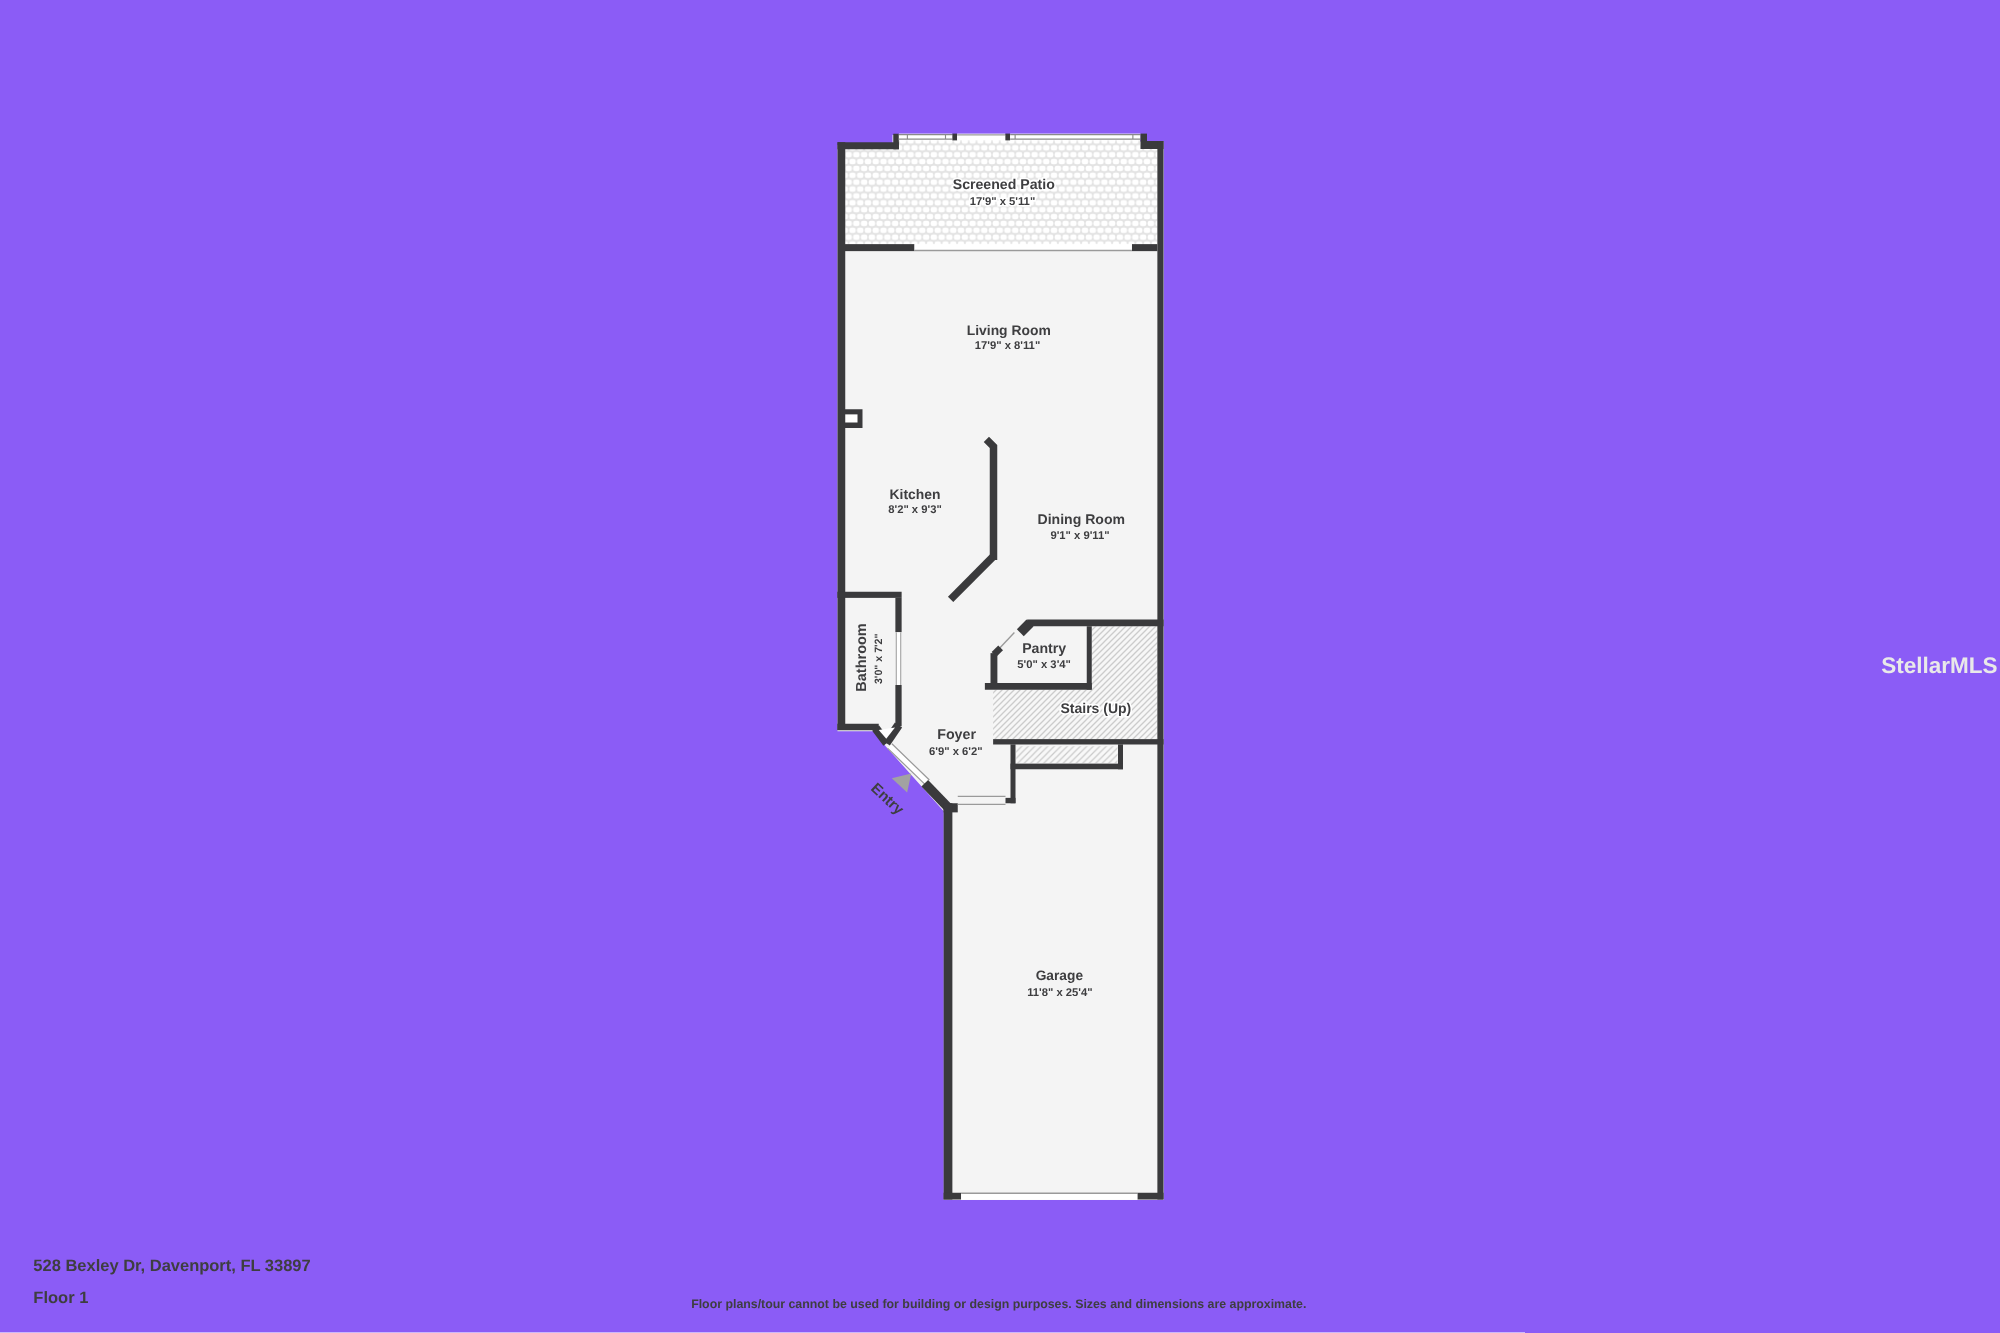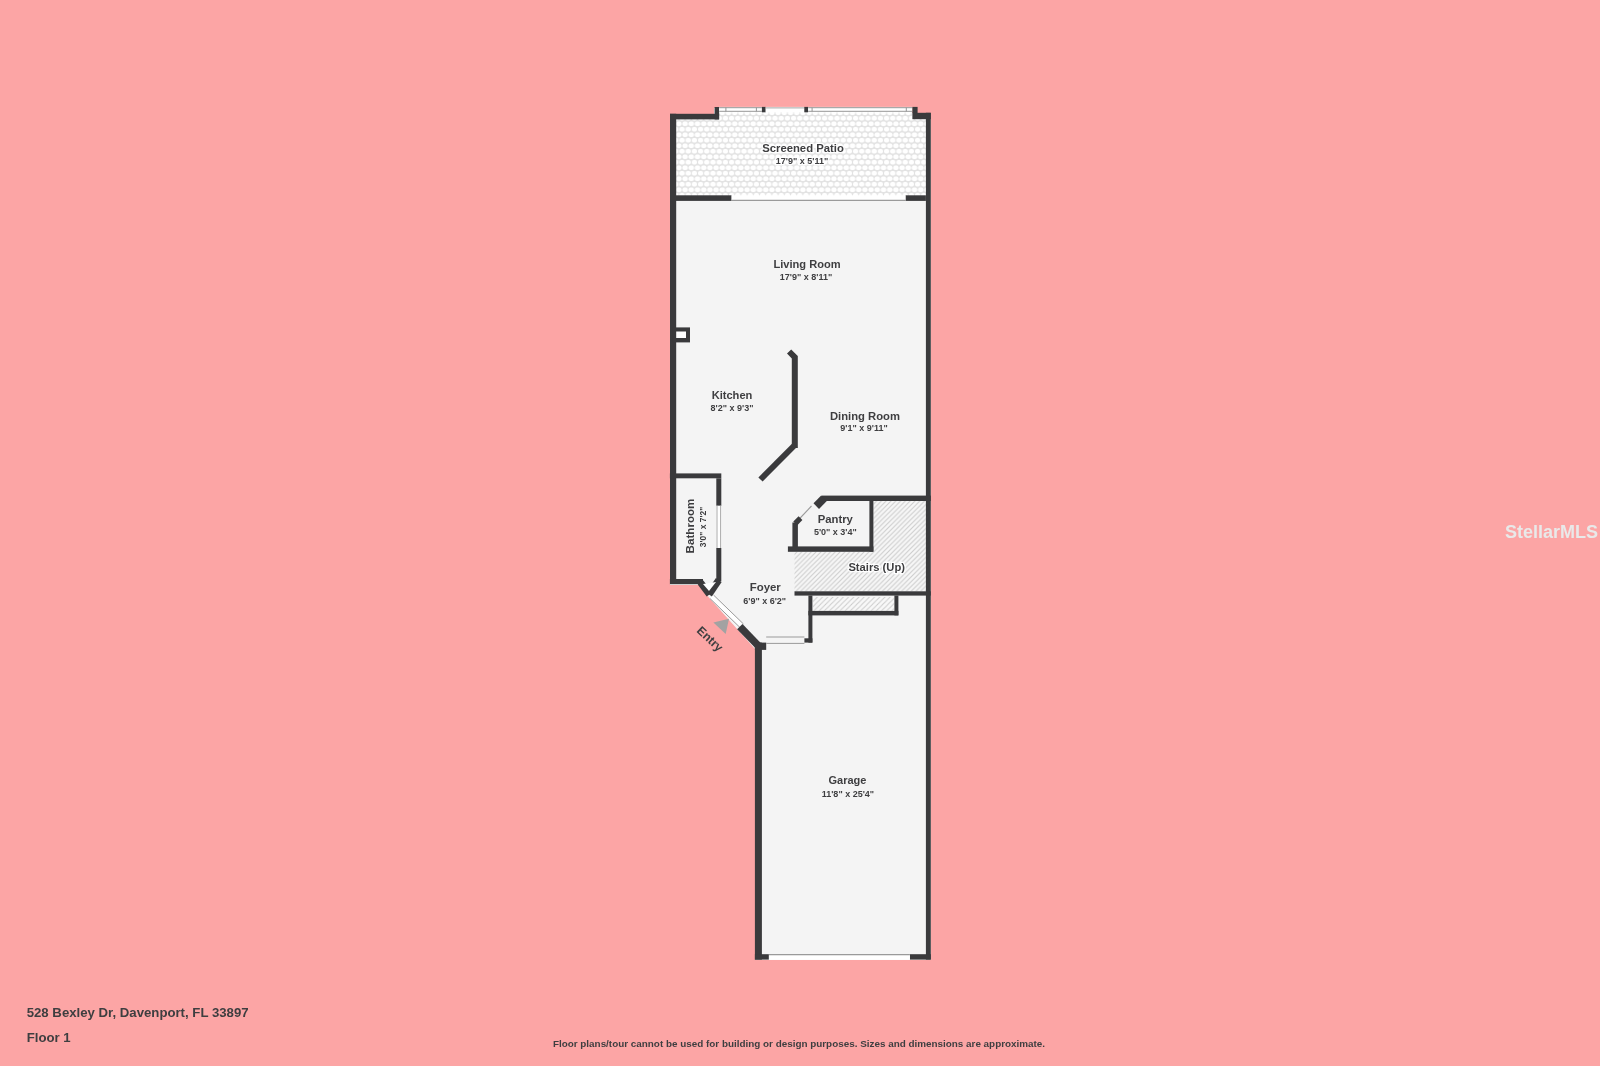--- a/index.html
+++ b/index.html
@@ -1,16 +1,16 @@
 <!DOCTYPE html>
 <html><head>
 <meta charset="utf-8">
 <style>
   html,body{margin:0;padding:0;background:#ffffff;}
-  .page{position:relative;width:1600px;height:1066px;background:#fca5a5;overflow:hidden;
+  .page{position:relative;width:1600px;height:1066px;background:#8b5cf6;overflow:hidden;
         font-family:"Liberation Sans", sans-serif;}
   svg{position:absolute;left:0;top:0;}
   svg text{font-family:"Liberation Sans", sans-serif;font-weight:bold;fill:#3e3e40;}
 </style>
 </head>
 <body>
 <div class="page">
 <svg width="1600" height="1066" viewBox="0 0 1600 1066">
 <defs>
   <pattern id="tile" width="6.2" height="11" patternUnits="userSpaceOnUse">

